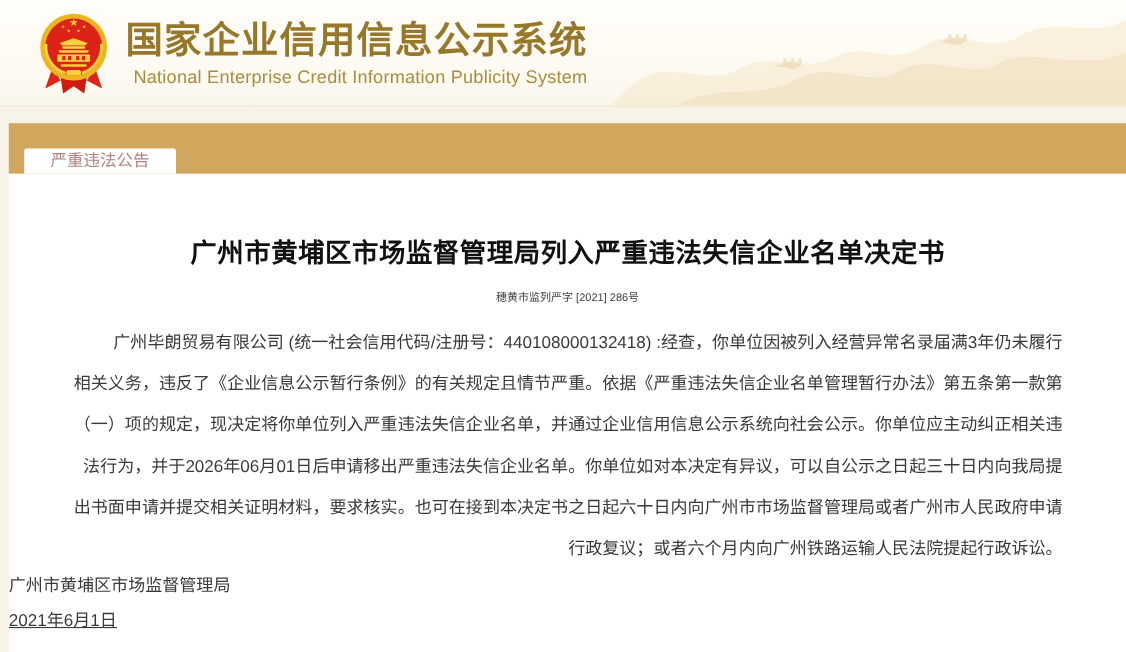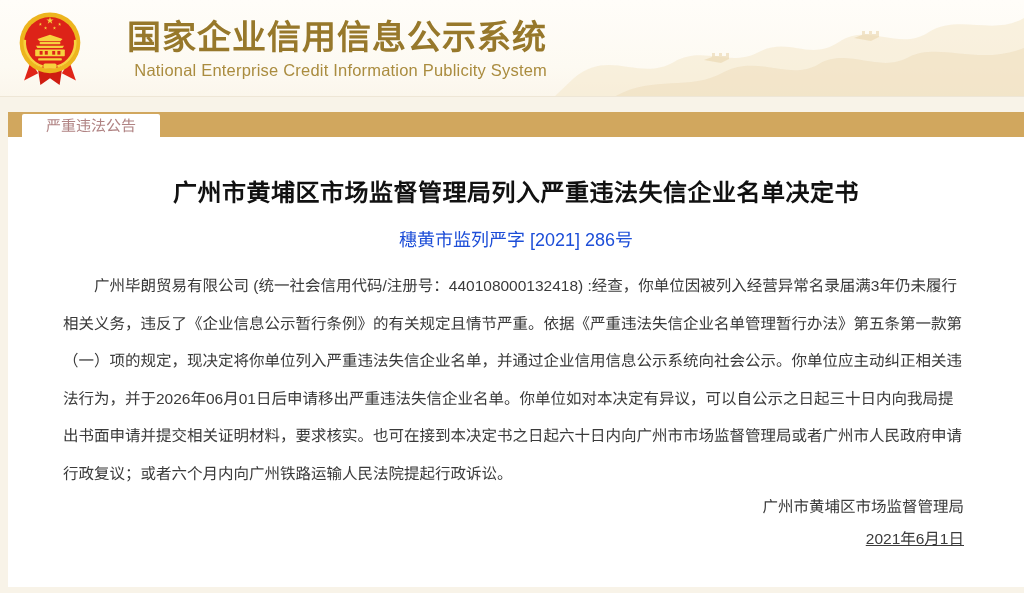--- a/index.html
+++ b/index.html
@@ -23,24 +23,23 @@
     position: absolute;
     right: 0; top: 0;
     height: 97px; width: 470px;
     pointer-events: none;
   }
   .logo-link {
     display: flex;
     align-items: center;
     position: relative;
     z-index: 2;
-    padding-left: 13px;
+    padding-left: 30px;
     text-decoration: none;
     cursor: pointer;
-    gap: 30px;
   }
   .emblem { width: 74px; height: 80px; margin-right: 10px; flex: 0 0 auto; }
   .header-titles { display: flex; flex-direction: column; }
   .header-title {
     font-size: 34px;
     font-weight: bold;
     color: #97782b;
     letter-spacing: 1px;
     line-height: 1.25;
   }
@@ -48,21 +47,21 @@
     font-size: 16.5px;
     color: #aa8c3f;
     margin-top: 2px;
     letter-spacing: 0.2px;
     text-align: right;
   }
   
   .spacer-strip { height: 15px; background: #f8f3e8; }
   .tabbar {
     margin-left: 8px;
-    height: 25px;
+    height: 46px;
     background: #d1a75e;
     display: flex;
     align-items: flex-end;
   }
   .tab {
     margin-left: 14px;
     background: #ffffff;
     color: #b08383;
     font-size: 15px;
     height: 23px;
@@ -74,45 +73,44 @@
     white-space: nowrap;
   }
   
   .panel {
     margin-left: 8px;
     height: 450px;
     background: #ffffff;
     position: relative;
   }
   .doc-title {
-    padding-top: 36px;
+    padding-top: 52px;
     text-align: center;
     font-size: 24px;
     font-weight: bold;
     color: #111111;
     letter-spacing: 0.5px;
   }
   .doc-number {
     margin-top: 17px;
     text-align: center;
-    font-size: 18px;
-    color: #1d4ed8;
+    font-size: 10px;
+    color: #404040;
   }
   .doc-body {
     margin-top: 16px;
     padding: 0 58px 0 55px;
     text-indent: 2em;
     font-size: 15.5px;
     line-height: 37.5px;
     color: #3a3a3a;
-    text-align: left;
+    text-align: right;
   }
   .sign-block {
-    text-align: right;
-    padding-right: 60px;
+    padding-right: 20px;
     font-size: 15.5px;
     color: #3a3a3a;
   }
   .sign-name { line-height: 30px; }
   .sign-date { line-height: 33px; text-decoration: underline; }
 </style>
 </head>
 <body>
 
 <header class="site-header">

